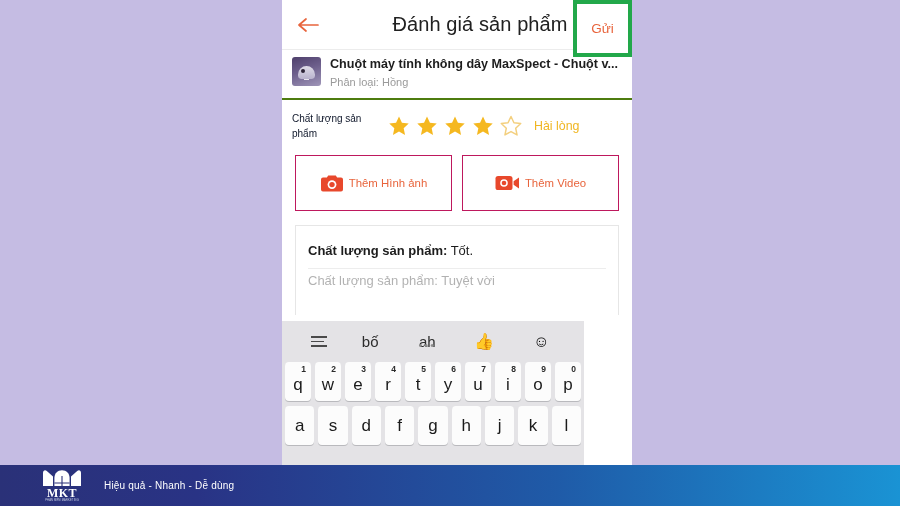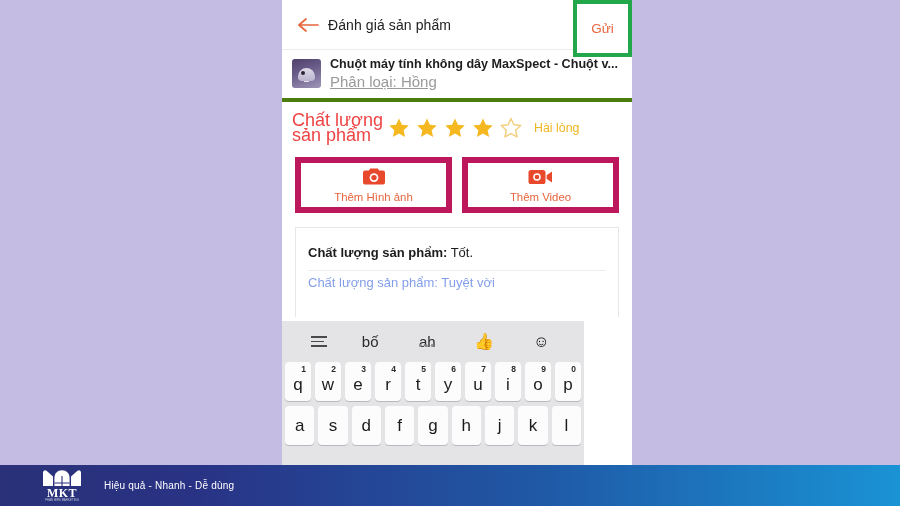--- a/index.html
+++ b/index.html
@@ -34,24 +34,25 @@
     border-bottom: 1px solid #ececec;
   }
   #back-arrow {
     width: 40px;
     margin-left: 6px;
     display: flex;
     align-items: center;
     justify-content: center;
   }
   #appbar-title {
-    font-size: 14px;
+    font-size: 20px;
     color: #212121;
     letter-spacing: .1px;
     flex: 1;
+    text-align: center;
   }
   #send-wrap {
     position: absolute;
     right: 0px;
     top: 0px;
     width: 59px;
     height: 57px;
     border: 4px solid #22a84a;
     background: #fff;
     display: flex;
@@ -59,24 +60,24 @@
     justify-content: center;
   }
   #send-btn {
     font-size: 13.5px;
     color: #e8643c;
   }
 
   
   #product-row {
     display: flex;
-    align-items: center;
+    align-items: flex-start;
     padding: 7px 10px 9px 10px;
     background: #fff;
-    border-bottom: 4px solid #4d7c0f;
+    border-bottom: 2px solid #4d7c0f;
   }
   #product-thumb {
     width: 29px;
     height: 29px;
     border-radius: 3px;
     flex: none;
     margin-right: 9px;
     background:
       radial-gradient(circle at 50% 62%, #e9e6ef 0 22%, transparent 23%),
       linear-gradient(160deg,#4e3f6b 0%, #6d5f8c 45%, #9f96b8 100%);
@@ -97,37 +98,36 @@
   #product-info { min-width: 0; flex: 1; }
   #product-title {
     font-size: 12.6px;
     color: #1d1d1d;
     font-weight: bold;
     white-space: nowrap;
     overflow: hidden;
     line-height: 15px;
   }
   #product-variant {
-    font-size: 15px;
+    font-size: 11px;
     color: #9a9a9a;
     margin-top: 3px;
     line-height: 14px;
-    text-decoration: underline;
   }
 
   
   #rating-row {
     display: flex;
     align-items: center;
     padding: 11px 13px 12px 10px;
     background: #fff;
   }
   #rating-label {
-    font-size: 18px;
-    color: #ef4444;
+    font-size: 10px;
+    color: #0f172a;
     width: 96px;
     line-height: 15px;
     flex: none;
   }
   #stars { display: flex; gap: 6px; align-items: center; }
   .star { width: 22px; height: 22px; display: block; }
   #satisfied {
     font-size: 12.4px;
     color: #f0b622;
     margin-left: 12px;
@@ -137,24 +137,24 @@
   
   #media-row {
     display: flex;
     gap: 10px;
     padding: 2px 13px 14px 13px;
     background: #fff;
   }
   .media-btn {
     flex: 1;
     height: 56px;
-    border: 6px solid #be185d;
-    background: #fff;
-    display: flex;
-    flex-direction: column;
+    border: 1px solid #be185d;
+    background: #fff;
+    display: flex;
+    flex-direction: row;
     align-items: center;
     justify-content: center;
     gap: 5px;
   }
   .media-label { font-size: 11.4px; color: #e8643c; }
 
   
   #review-box {
     margin: 0 13px;
     border: 1px solid #e6e6e6;
@@ -170,21 +170,21 @@
     line-height: 26px;
     white-space: nowrap;
   }
   .rv-line b { font-weight: bold; }
   #rv-divider {
     border-top: 1px solid #ededed;
     margin-top: 4px;
   }
   #rv-faded {
     font-size: 13px;
-    color: #1d4ed8;
+    color: #737373;
     line-height: 24px;
     white-space: nowrap;
     opacity: .55;
   }
 
   
   #keyboard {
     position: absolute;
     left: 0;
     bottom: 0;

